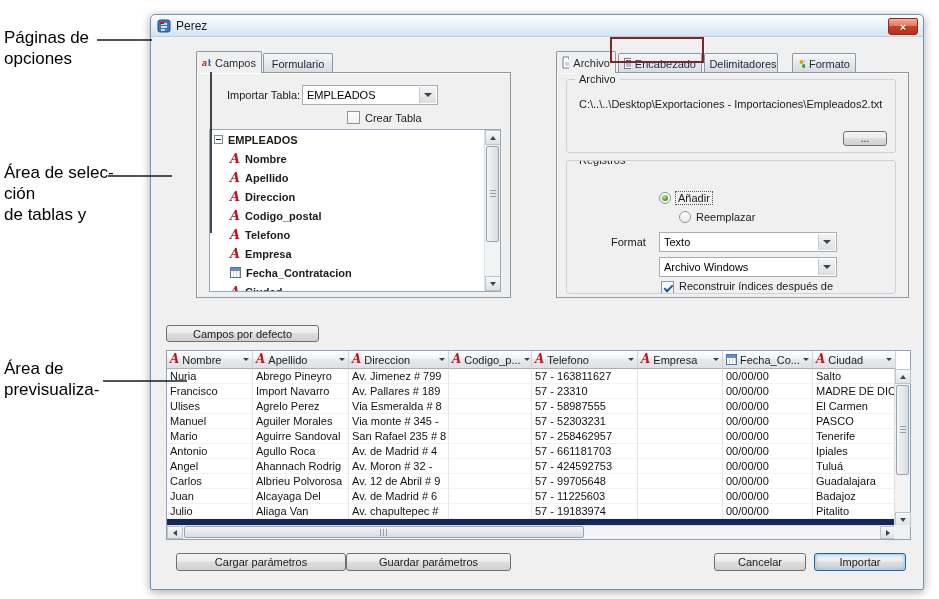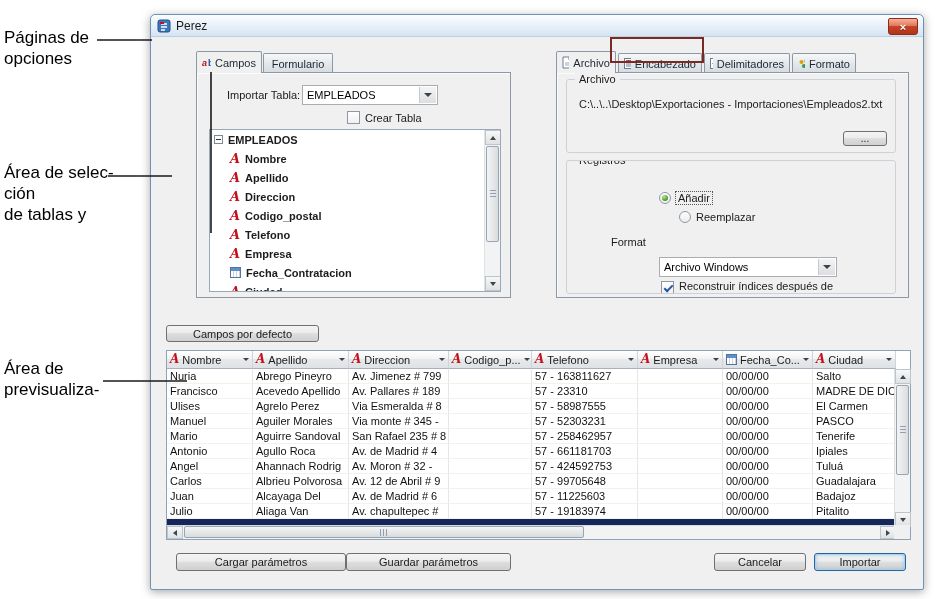--- a/index.html
+++ b/index.html
@@ -172,21 +172,21 @@
       <span>Archivo</span>
     </div>
     <div class="tab" style="left:467px; width:84px;">
       <svg width="12" height="11">
         <rect x="0.5" y="0.5" width="11" height="10" fill="#fff" stroke="#6b7d94"></rect>
         <path d="M2 3h8" stroke="#c3121c" stroke-width="1.6"></path>
         <path d="M2 6h8M2 8h8" stroke="#6b7d94"></path>
       </svg>
       <span>Encabezado</span>
     </div>
-    <div class="tab" style="left:553px; width:86px;">
+    <div class="tab" style="left:553px; width:74px;">
       <svg width="12" height="11">
         <rect x="0.5" y="0.5" width="11" height="10" fill="#fff" stroke="#6b7d94"></rect>
         <path d="M4 2v7M8 2v7" stroke="#c3121c" stroke-width="1.2"></path>
         <path d="M2 5.5h8" stroke="#9aa8ba"></path>
       </svg>
       <span>Delimitadores</span>
     </div>
     <div class="tab" style="left:641px; width:64px;">
       <svg width="12" height="11">
         <circle cx="3.5" cy="4" r="2" fill="#e0a000"></circle>
@@ -273,20 +273,26 @@
       <span class="group-label">Registros</span>
       <div class="radio-row" style="left:92px; top:31px;">
         <span class="radio selected"></span>
         <span class="focus-dotted">Añadir</span>
       </div>
       <div class="radio-row" style="left:92px; top:50px;padding-left:20px;">
         <span class="radio"></span>
         <span>Reemplazar</span>
       </div>
       <span class="lbl" style="left:44px; top:75px;">Format</span>
+      <div class="combo" style="left:92px; top:71px; width:178px;">
+        <span>Texto</span>
+        <span class="combo-btn">
+            <span class="tri-down"></span>
+          </span>
+      </div>
       <div class="combo" style="left:92px; top:96px; width:178px;">
         <span>Archivo Windows</span>
         <span class="combo-btn">
             <span class="tri-down"></span>
           </span>
       </div>
       <div class="check-row" style="left:94px; top:119px; align-items:flex-start;">
         <span class="checkbox checked" style="margin-top:1px;"></span>
         <span class="wrap-label">Reconstruir índices después de importar</span>
       </div>
@@ -345,21 +351,21 @@
             <div class="td">Abrego Pineyro</div>
             <div class="td">Av. Jimenez # 799</div>
             <div class="td"></div>
             <div class="td">57 - 163811627</div>
             <div class="td"></div>
             <div class="td">00/00/00</div>
             <div class="td">Salto</div>
           </div>
           <div class="tr">
             <div class="td">Francisco</div>
-            <div class="td">Acevedo Apellido</div>
+            <div class="td">Import Navarro</div>
             <div class="td">Av. Pallares # 189</div>
             <div class="td"></div>
             <div class="td">57 - 23310</div>
             <div class="td"></div>
             <div class="td">00/00/00</div>
             <div class="td">MADRE DE DIC</div>
           </div>
           <div class="tr">
             <div class="td">Ulises</div>
             <div class="td">Agrelo Perez</div>

